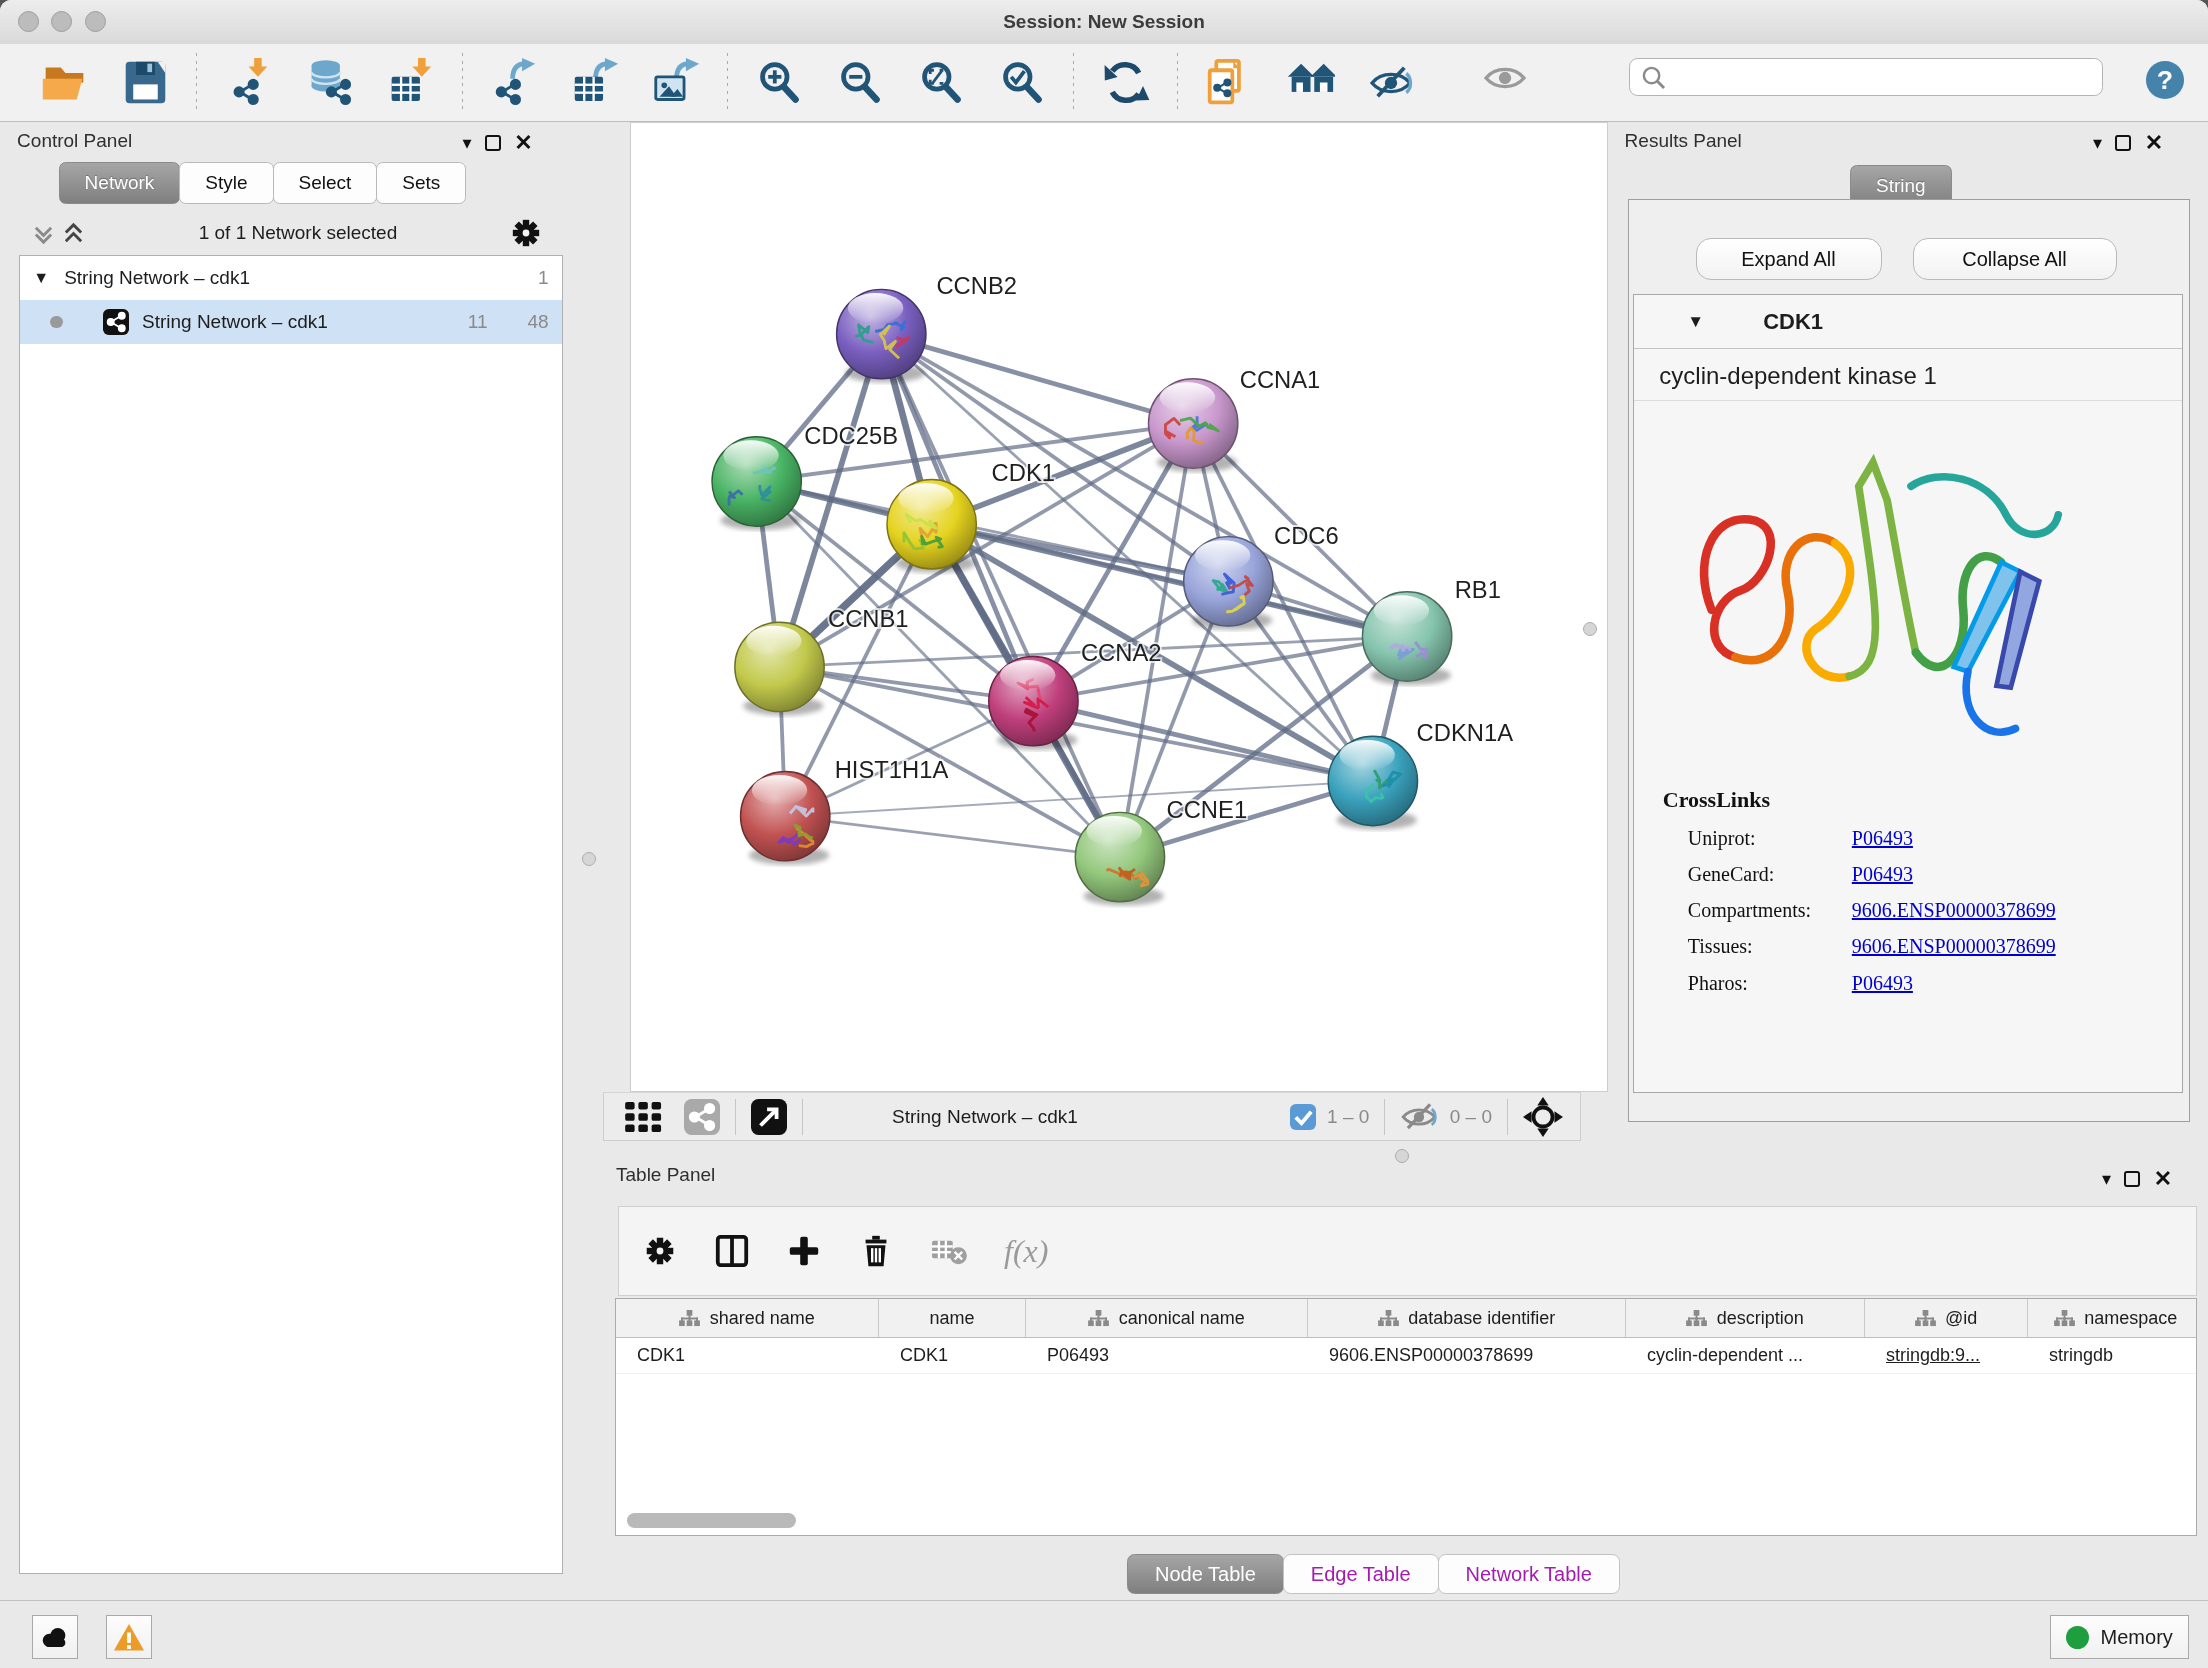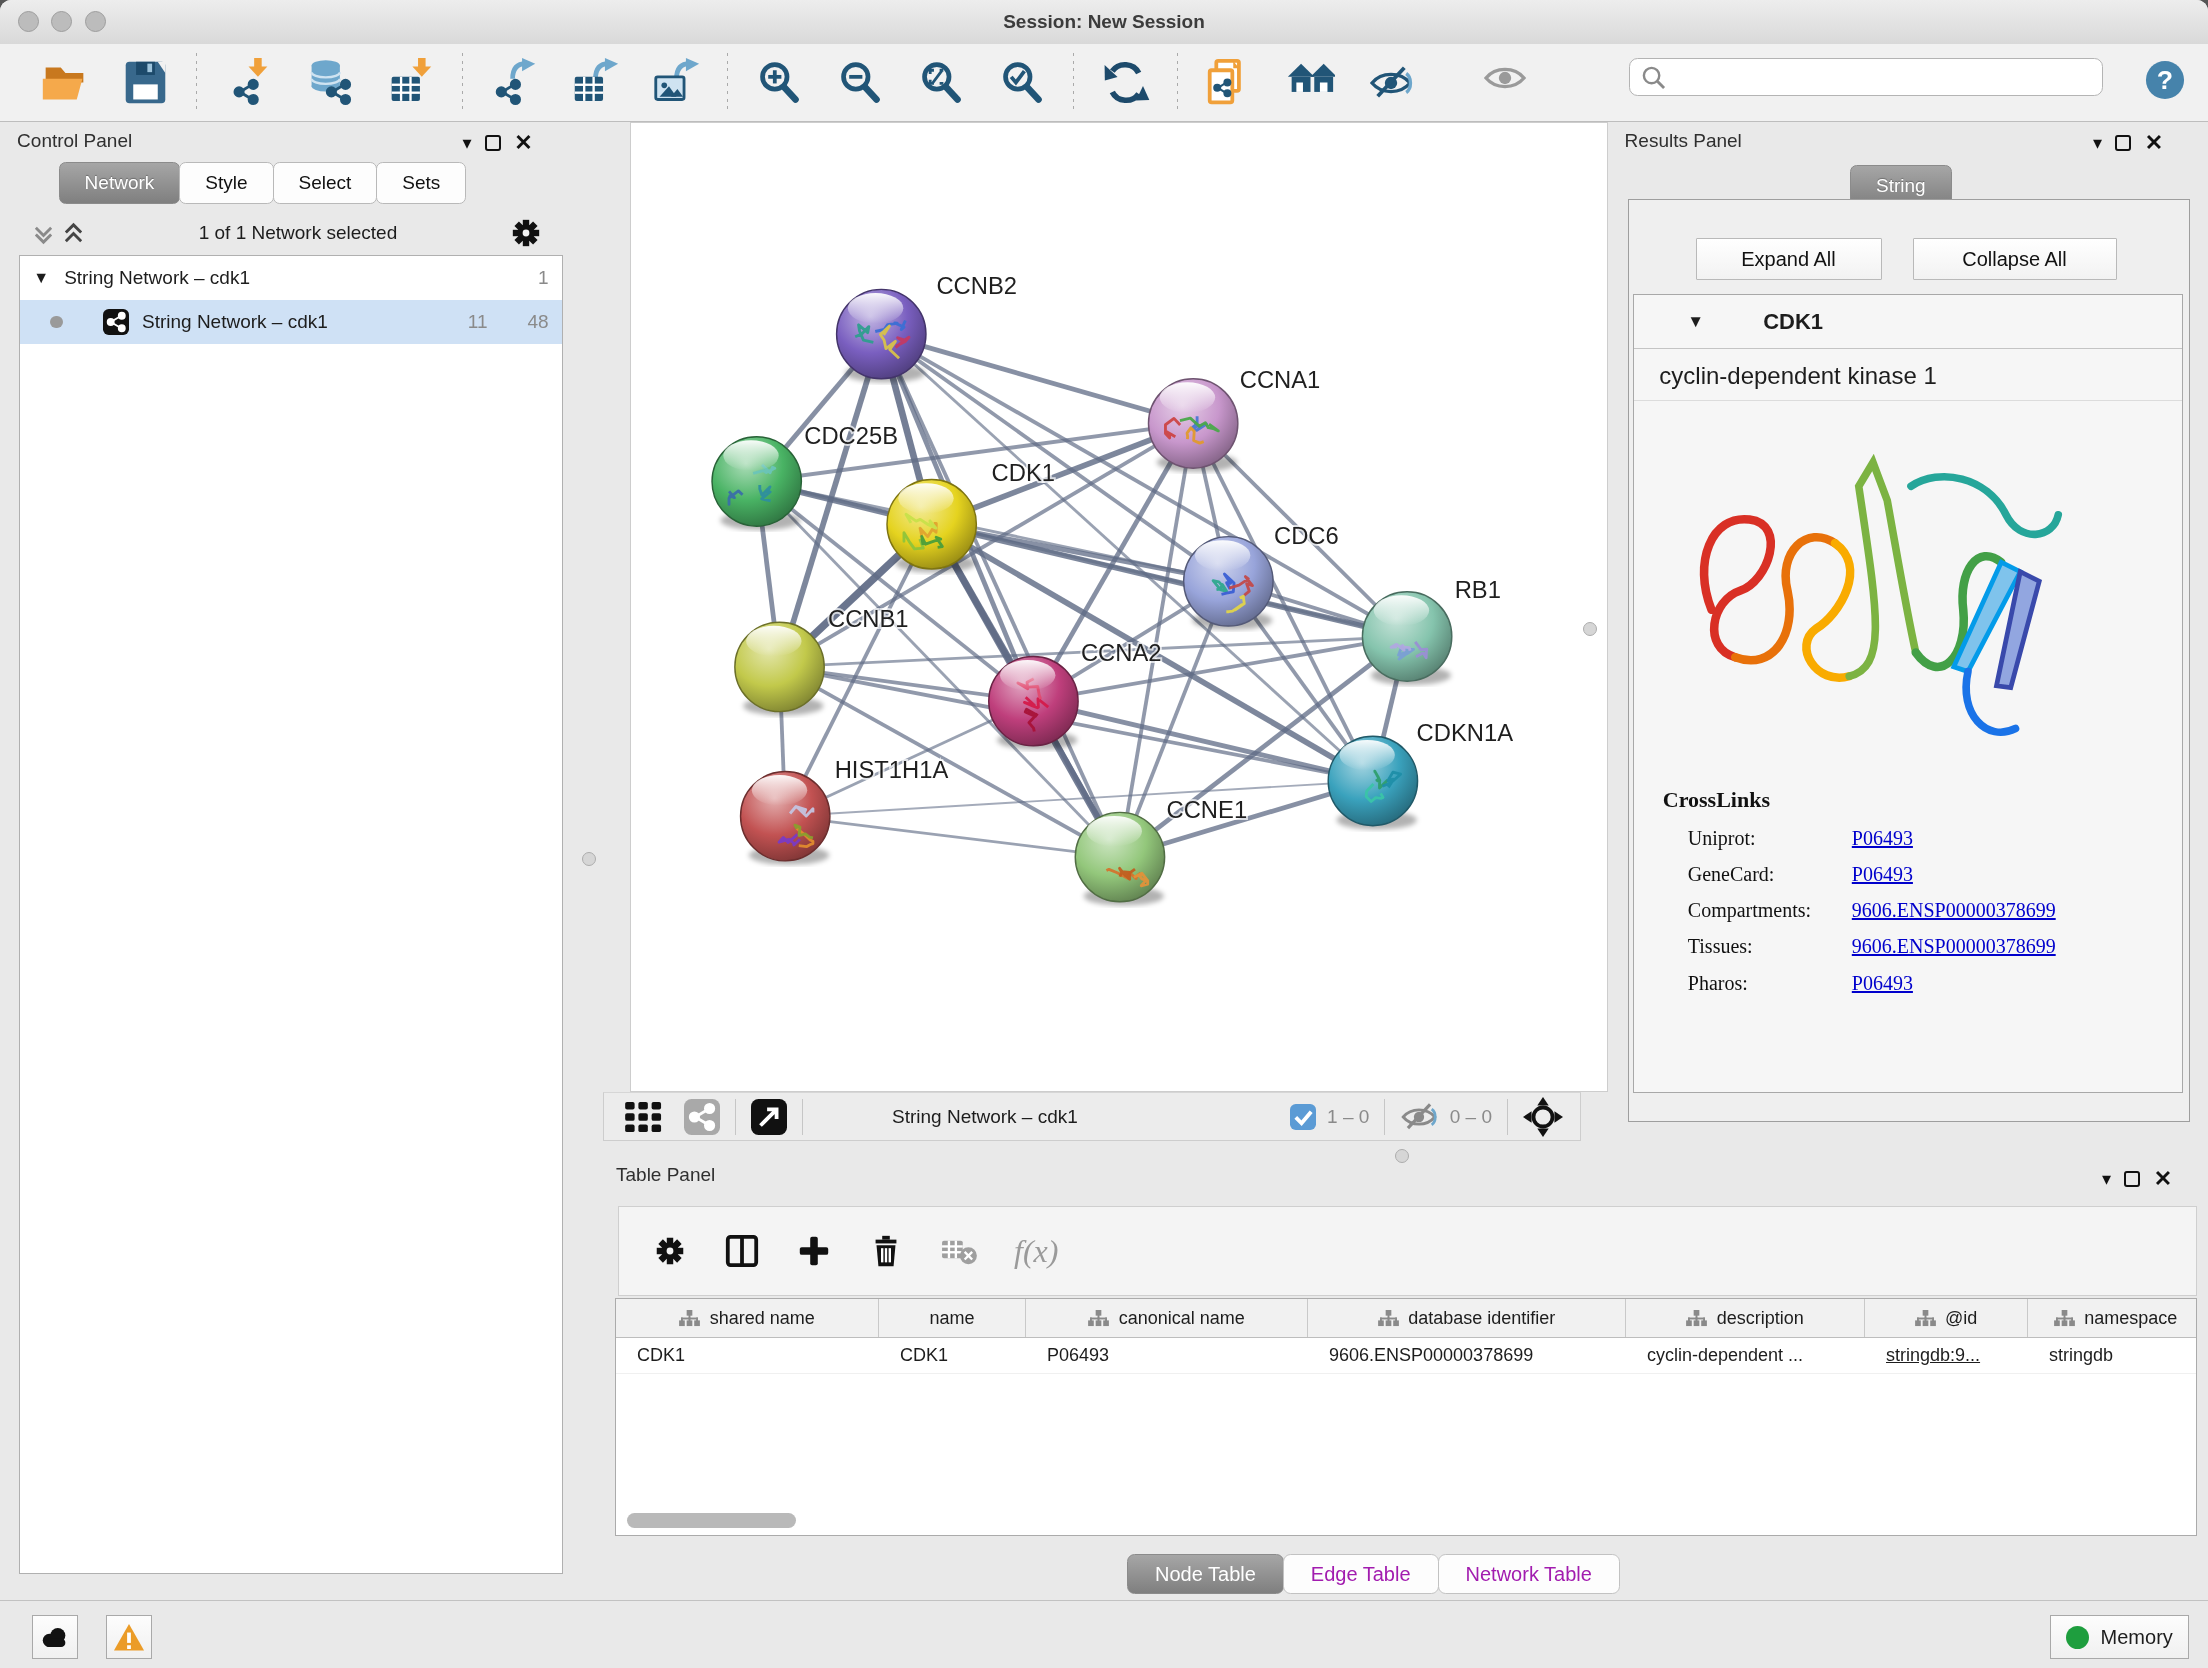--- a/index.html
+++ b/index.html
@@ -42,29 +42,29 @@
   
   .netcanvas{left:630px;top:122px;width:978px;height:970px;background:#fff;
     border:1px solid #cdcdcd;box-sizing:border-box;}
   .netbar{left:603px;top:1092px;width:978px;height:49px;background:#ececec;
     border:1px solid #cdcdcd;border-top:1px solid #d6d6d6;display:flex;align-items:center;box-sizing:border-box;}
   .netbar .vsep{width:1px;height:36px;background:#c6c6c6;margin:0 15px;}
   .graytxt{color:#8a8a8a;font-size:19px;}
   .dot-handle{width:14.3px;height:14.3px;border-radius:50%;background:#d6d6d6;border:1px solid #adadad;box-sizing:border-box;}
   
   .rbox{border:1px solid #9e9e9e;background:#efefef;}
-  .btn{background:linear-gradient(#ffffff,#f2f2f2);border:1px solid #b9b9b9;border-radius:1px;
+  .btn{background:linear-gradient(#ffffff,#f2f2f2);border:1px solid #b9b9b9;border-radius:15px;
     font-size:20px;color:#111;display:flex;align-items:center;justify-content:center;}
   .crosslinks{font-family:"Liberation Serif",serif;font-size:20px;color:#111;}
   .crosslinks a{color:#0000cc;}
   .clrow{display:flex;margin:13.3px 0 13.3px 25px;}
   .clrow .cl-label{width:164px;flex:none;}
   
   .ttoolbar{left:618px;top:1206px;width:1579px;height:90px;background:#f4f4f4;
-    border:1px solid #cfcfcf;display:flex;align-items:center;padding-left:33px;box-sizing:border-box;gap:36px;}
+    border:1px solid #cfcfcf;display:flex;align-items:center;padding-left:23px;box-sizing:border-box;gap:36px;}
   .tablebox{left:615px;top:1298px;width:1582px;height:238px;background:#fff;
     border:1px solid #ababab;box-sizing:border-box;overflow:hidden;}
   .thead{display:flex;height:38px;background:#f1f1f1;border-bottom:1px solid #bdbdbd;}
   .th{display:flex;align-items:center;justify-content:center;gap:9.5px;font-size:18px;
     border-right:1px solid #c9c9c9;box-sizing:border-box;overflow:hidden;white-space:nowrap;flex:none;}
   .trowdata{display:flex;height:35px;border-bottom:1px solid #f0f0f0;}
   .td{padding-left:21px;display:flex;align-items:center;font-size:18px;flex:none;
     overflow:hidden;white-space:nowrap;box-sizing:border-box;}
   .hscroll-thumb{left:627px;top:1513px;width:169px;height:15px;border-radius:7.6px;background:#b9b9b9;}
   .btabs{left:1127px;top:1554px;display:flex;}

